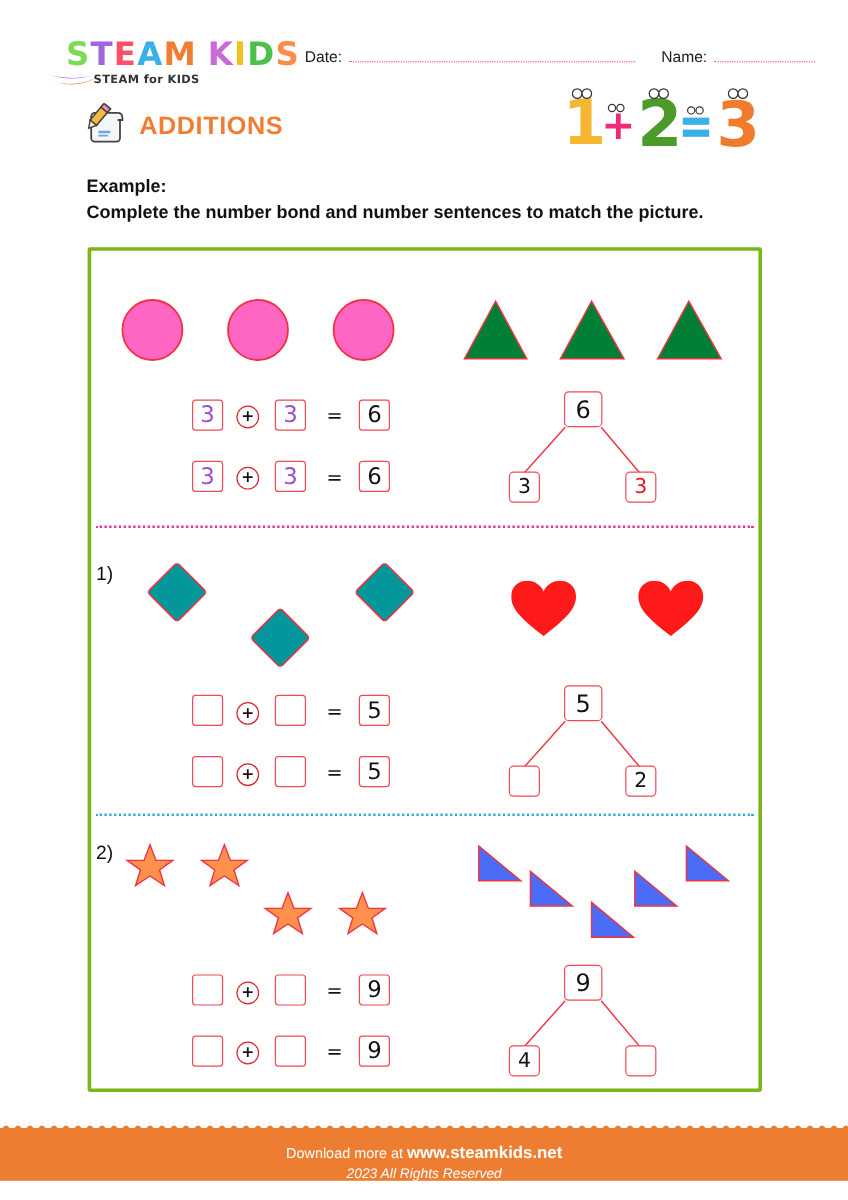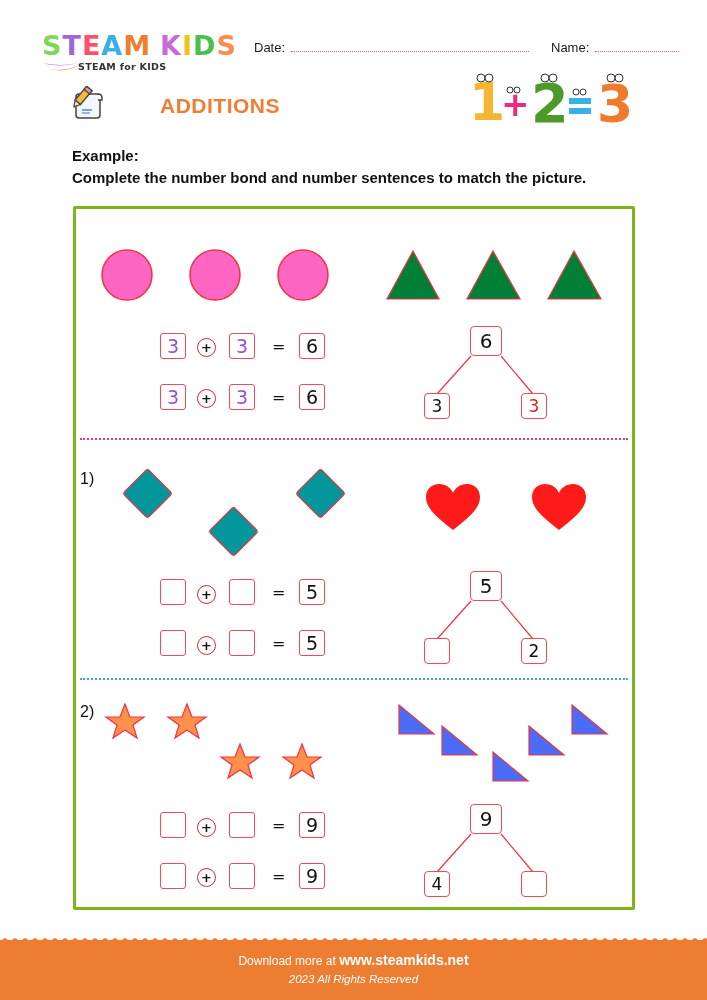--- a/index.html
+++ b/index.html
@@ -1,32 +1,32 @@
 <!DOCTYPE html>
 <html><head>
 <meta charset="utf-8">
 <style>
   * { box-sizing: border-box; margin: 0; padding: 0; }
   html, body { width: 707px; height: 1000px; background: #ffffff; overflow: hidden; }
   body { position: relative; font-family: "DejaVu Sans", sans-serif; color: #1a1a1a; }
 
   
   .logo { position: absolute; left: 38px; top: 30px; width: 200px; height: 45px; }
-  .logo-word { position: absolute; left: 4px; top: 0; font-family: "DejaVu Sans", sans-serif; font-weight: bold; font-size: 27px; letter-spacing: 1px; white-space: nowrap; }
+  .logo-word { position: absolute; left: 17px; top: 0; font-family: "DejaVu Sans", sans-serif; font-weight: bold; font-size: 27px; letter-spacing: 1px; white-space: nowrap; }
   .logo-word span { display: inline-block; }
   .logo-sub { position: absolute; left: 40px; top: 31px; font-size: 9.5px; font-weight: bold; color: #333; letter-spacing: 0.3px; white-space: nowrap; }
   .logo-swoosh { position: absolute; left: 2px; top: 30px; width: 40px; height: 14px; }
 
   .name-field { position: absolute; left: 254px; top: 40px; font-size: 13px; font-family: "Liberation Sans", sans-serif; display: flex; align-items: baseline; }
   .name-line { display: inline-block; width: 238px; border-bottom: 1.5px dotted #ff5a6a; margin-left: 6px; height: 12px; }
   .date-field { position: absolute; left: 551px; top: 40px; font-size: 13px; font-family: "Liberation Sans", sans-serif; display: flex; align-items: baseline; }
   .date-line { display: inline-block; width: 84px; border-bottom: 1.5px dotted #ff5a6a; margin-left: 6px; height: 12px; }
 
   .title-icon { position: absolute; left: 70px; top: 86px; width: 36px; height: 36px; }
-  .page-title { position: absolute; left: 116px; top: 94px; font-size: 21px; font-weight: bold; color: #ef7e32; font-family: "Liberation Sans", sans-serif; letter-spacing: 0.5px; margin-left: 44px; }
+  .page-title { position: absolute; left: 116px; top: 94px; font-size: 21px; font-weight: bold; color: #ef7e32; font-family: "Liberation Sans", sans-serif; letter-spacing: 0.5px; }
 
   .mascot { position: absolute; left: 465px; top: 68px; width: 172px; height: 58px; }
 
   .instructions { position: absolute; left: 72px; top: 145px; font-size: 15px; font-weight: bold; line-height: 22px; font-family: "Liberation Sans", sans-serif; color: #111; }
 
   
   .frame { position: absolute; left: 73px; top: 206px; width: 562px; height: 704px; border: 3px solid #7cb518; border-radius: 2px; }
 
   .divider { position: absolute; left: 80px; width: 548px; height: 0; }
   .divider-pink { top: 438px; border-top: 2px dotted #e0388f; }
@@ -44,21 +44,21 @@
   .eq { position: absolute; font-size: 16px; color: #111; font-family: "DejaVu Sans", sans-serif; }
 
   
   .bond { position: absolute; width: 160px; height: 100px; }
   .bbox { position: absolute; border: 1.5px solid #ef4a55; border-radius: 4px; background: #fff; display: flex; align-items: center; justify-content: center; font-family: "DejaVu Sans", sans-serif; color: #111; }
   .bbox.top { width: 32px; height: 30px; font-size: 20px; }
   .bbox.leaf { width: 26px; height: 26px; font-size: 17px; }
   .bbox.red { color: #e31b23; }
 
   
-  .footer { position: absolute; left: 0; top: 940px; width: 707px; height: 60px; background: #ed7d31; }
+  .footer { position: absolute; left: 0; top: 940px; width: 707px; height: 44px; background: #ed7d31; }
   .scallops { position: absolute; left: 0; top: 932px; width: 707px; height: 12px; }
   .footer-line1 { position: absolute; left: 0; width: 707px; top: 12px; text-align: center; font-size: 12px; color: #fff; font-family: "Liberation Sans", sans-serif; }
   .footer-line1 b { font-size: 14px; font-weight: bold; }
   .footer-line2 { position: absolute; left: 0; width: 707px; top: 33px; text-align: center; font-size: 11.5px; font-style: italic; color: #fff; font-family: "Liberation Sans", sans-serif; }
 </style>
 </head>
 <body>
 
 <div class="logo">
   <div class="logo-word">

